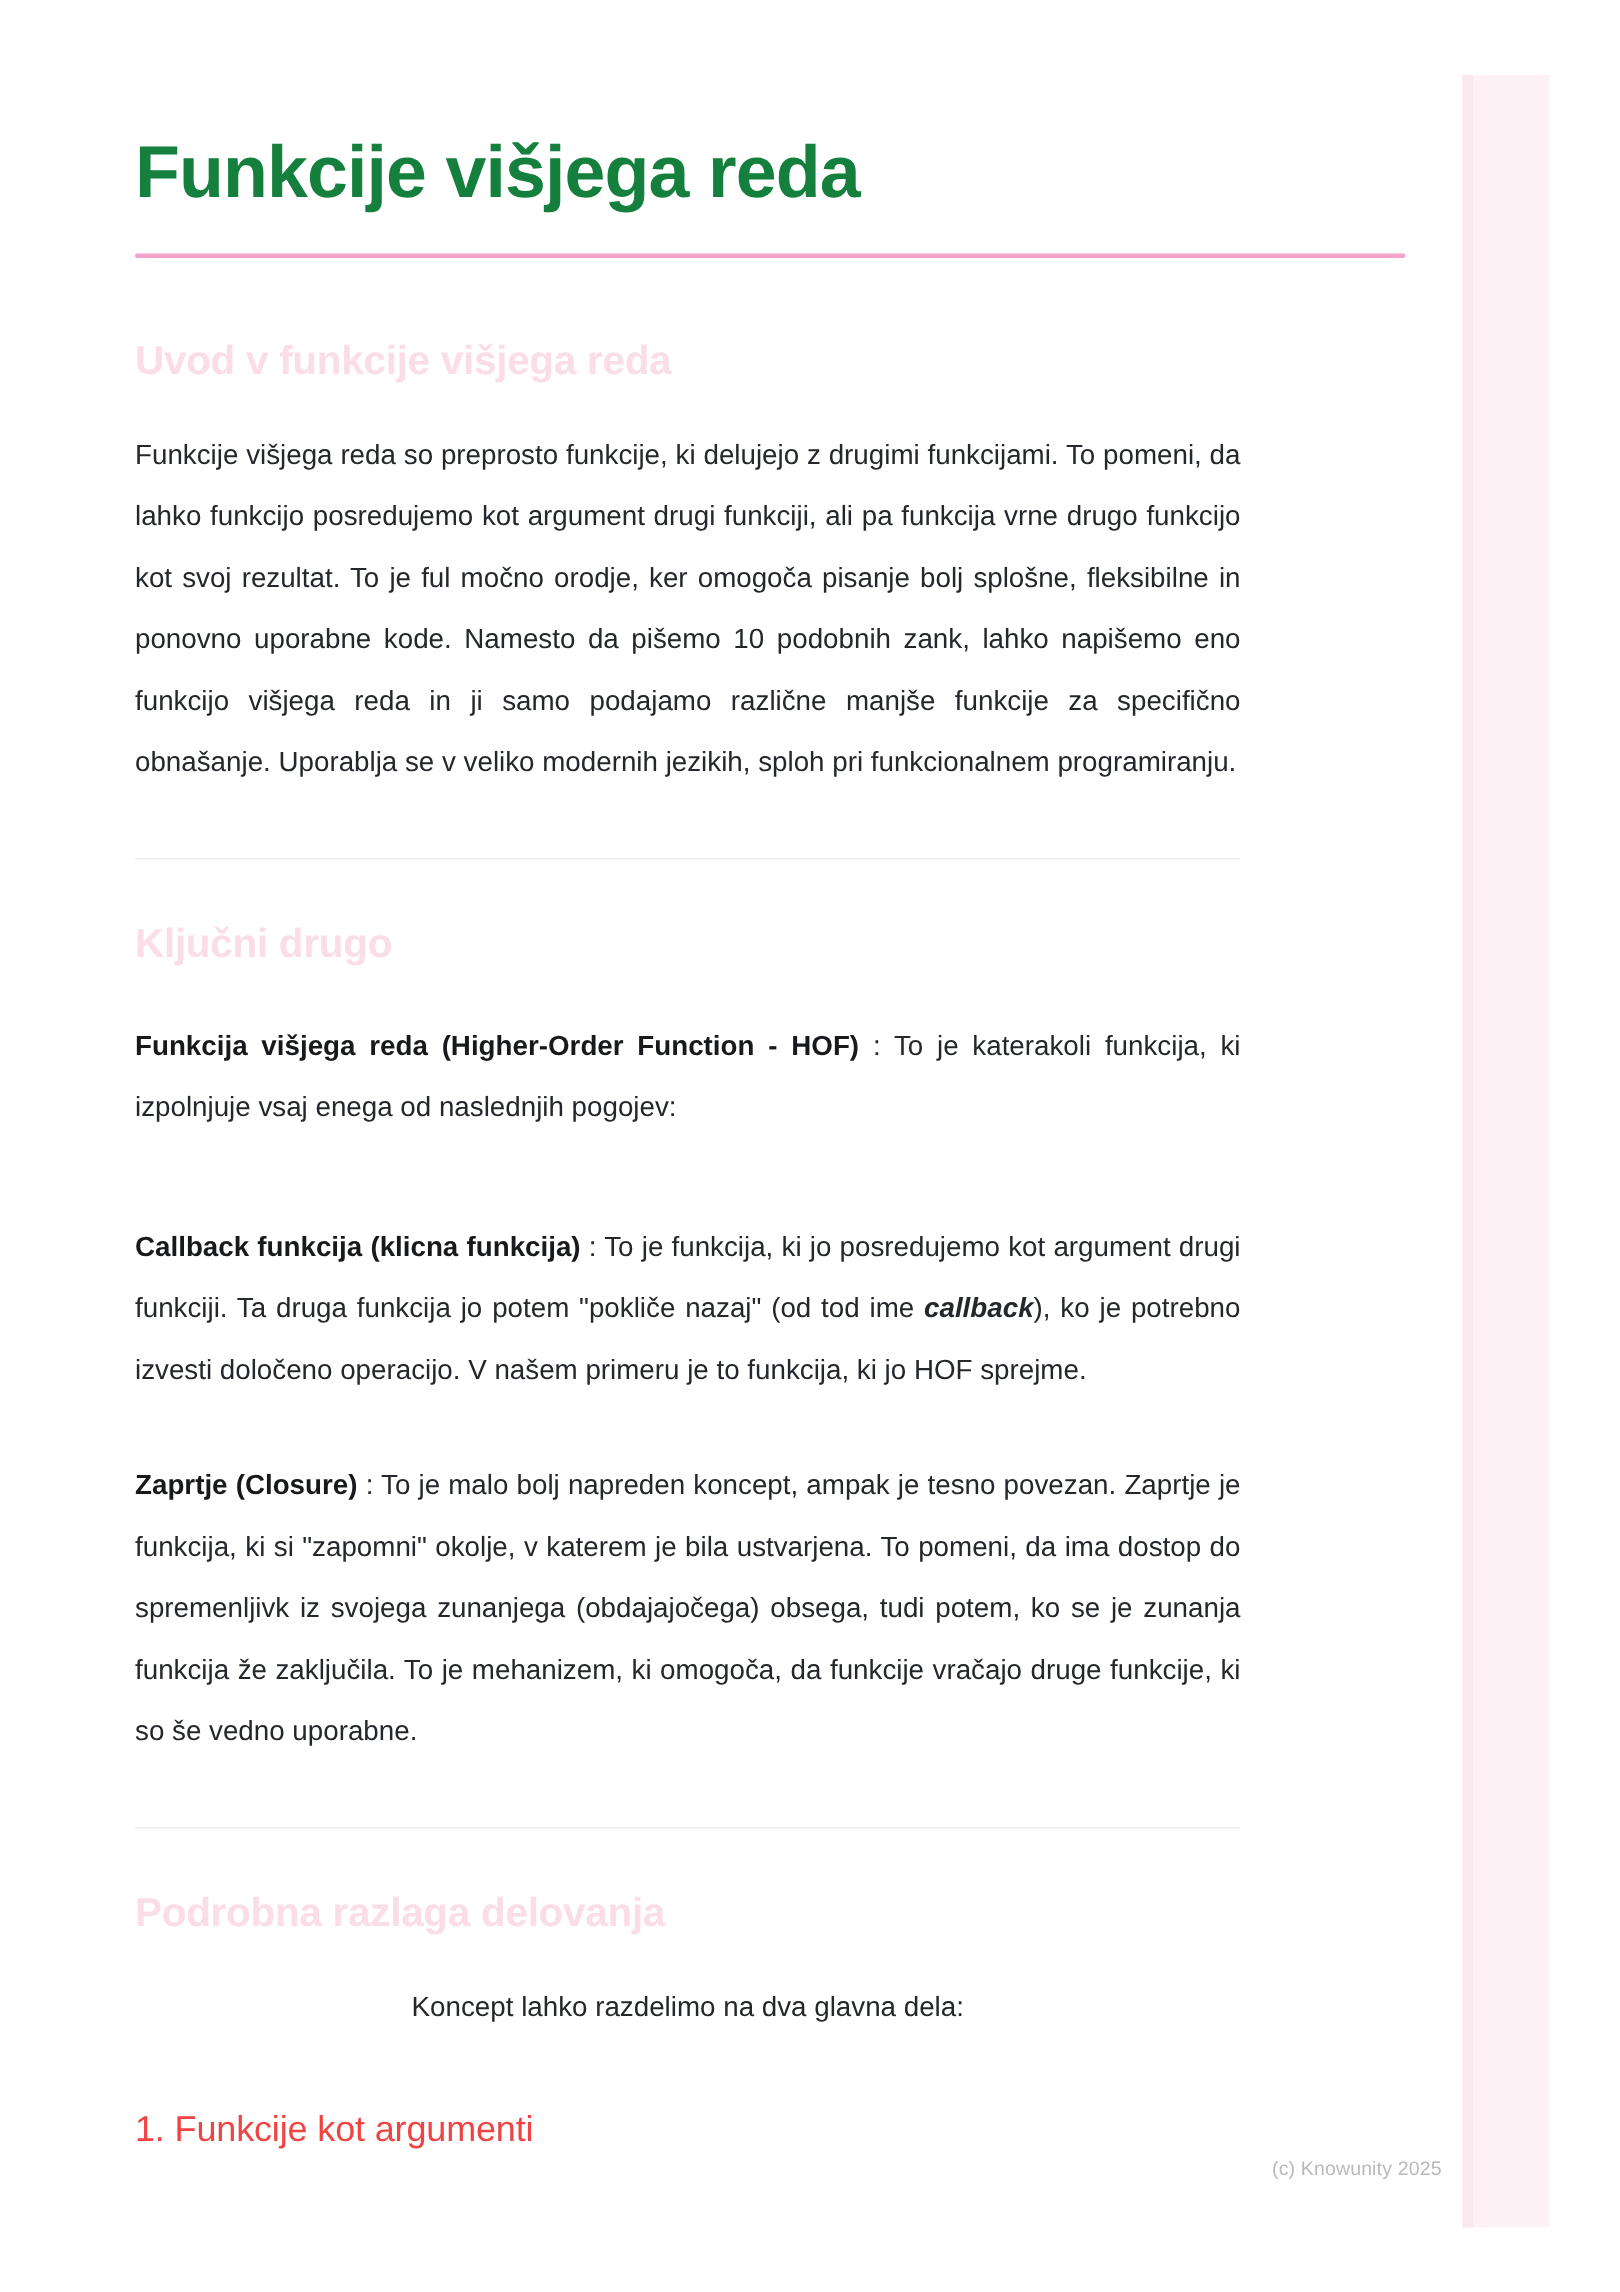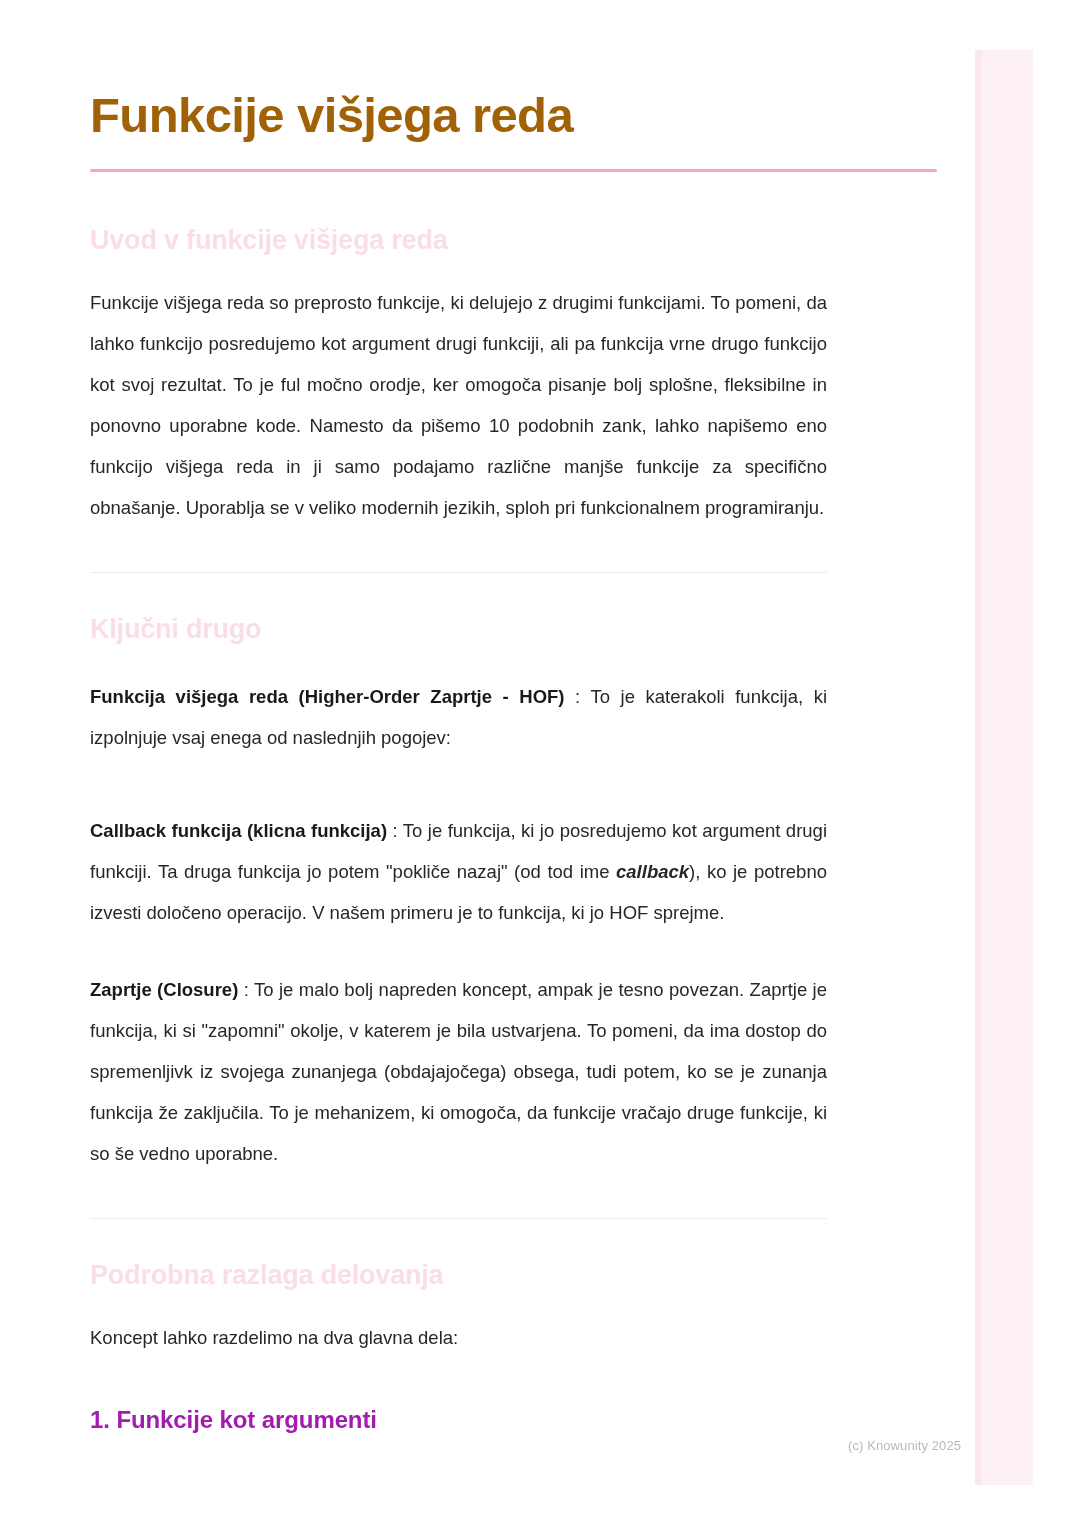--- a/index.html
+++ b/index.html
@@ -50,21 +50,21 @@
     position: absolute;
     left: 90px;
     top: 88px;
     width: 737px;
   }
 
   
   .doc-title {
     font-size: 49px;
     font-weight: bold;
-    color: #a16207;
+    color: #15803d;
     letter-spacing: -0.6px;
     line-height: 1.12;
     margin: 0;
     padding: 0;
     white-space: nowrap;
   }
   .title-rule {
     margin-top: 26px;
     width: 847px;
     height: 3px;
@@ -78,22 +78,22 @@
     font-size: 27px;
     font-weight: bold;
     color: #fbdde8;
     margin: 0;
     padding: 0;
     letter-spacing: -0.2px;
     line-height: 1.2;
   }
   h3.sub-heading {
     font-size: 24px;
-    font-weight: bold;
-    color: #a21caf;
+    font-weight: normal;
+    color: #ef4444;
     margin: 0;
     padding: 0;
     letter-spacing: -0.1px;
     line-height: 1.2;
   }
 
   
   p.body-text {
     font-size: 18.5px;
     line-height: 41px;
@@ -179,21 +179,21 @@
     <div class="sp-44"></div>
 
     <hr class="soft-divider">
 
     <div class="sp-40"></div>
 
     <h2 class="section-heading">Ključni drugo</h2>
 
     <div class="sp-30"></div>
 
-    <p class="body-text"><b>Funkcija višjega reda (Higher-Order Zaprtje - HOF)</b><span> <span>:</span> </span><span>To je katerakoli funkcija, ki izpolnjuje vsaj enega od naslednjih pogojev:</span></p>
+    <p class="body-text"><b>Funkcija višjega reda (Higher-Order Function - HOF)</b><span> <span>:</span> </span><span>To je katerakoli funkcija, ki izpolnjuje vsaj enega od naslednjih pogojev:</span></p>
 
     <div class="sp-26"></div>
 
 
     <div class="sp-26"></div>
 
     <p class="body-text"><b>Callback funkcija (klicna funkcija)</b><span> <span>:</span> </span><span>To je funkcija, ki jo posredujemo kot argument drugi funkciji. Ta druga funkcija jo potem "pokliče nazaj" (od tod ime </span><i>callback</i><span>), ko je potrebno izvesti določeno operacijo. V našem primeru je to funkcija, ki jo HOF sprejme.</span></p>
 
     <div class="sp-36"></div>
 
@@ -202,21 +202,21 @@
     <div class="sp-44"></div>
 
     <hr class="soft-divider">
 
     <div class="sp-40"></div>
 
     <h2 class="section-heading">Podrobna razlaga delovanja</h2>
 
     <div class="sp-26"></div>
 
-    <p class="body-text" style="text-align:left;">Koncept lahko razdelimo na dva glavna dela:</p>
+    <p class="body-text" style="text-align:center;">Koncept lahko razdelimo na dva glavna dela:</p>
 
     <div class="sp-48"></div>
 
     <h3 class="sub-heading">1. Funkcije kot argumenti</h3>
 
   </div>
 </div>
 
 <div class="footer-note">(c) Knowunity 2025</div>
 

